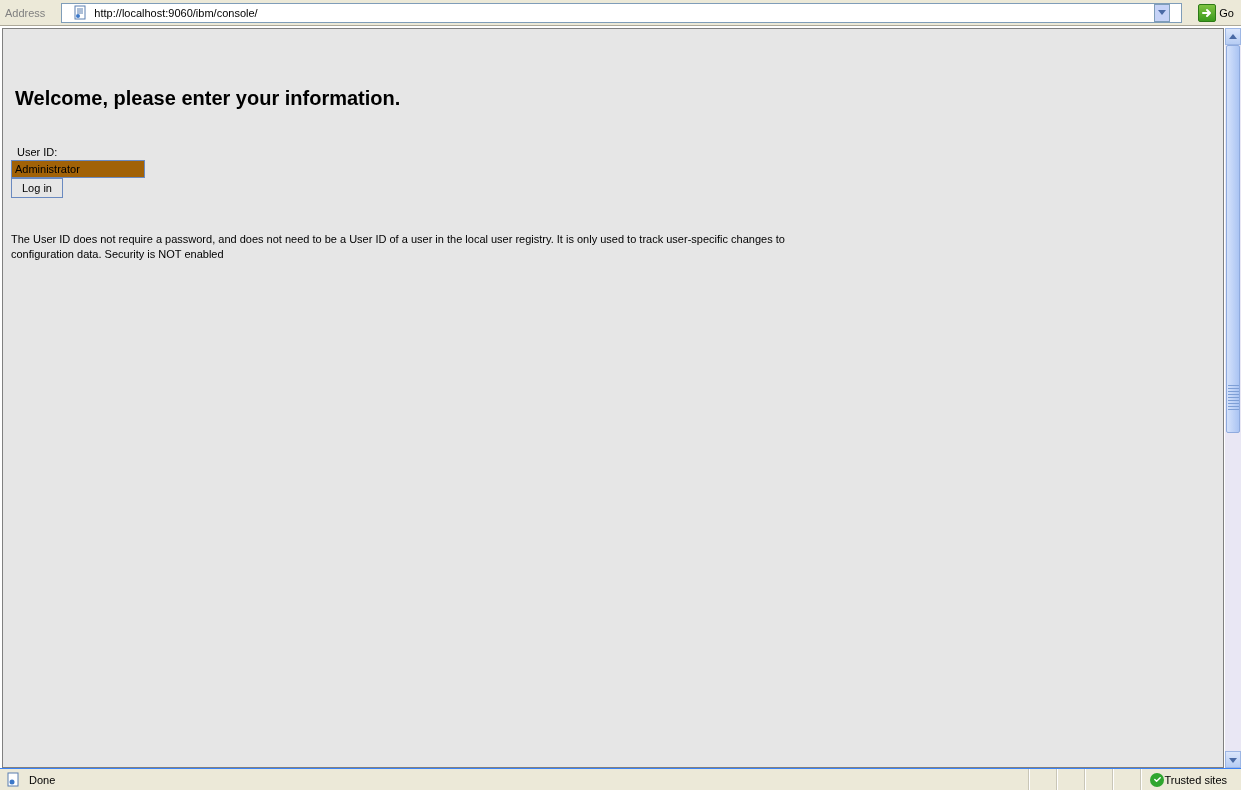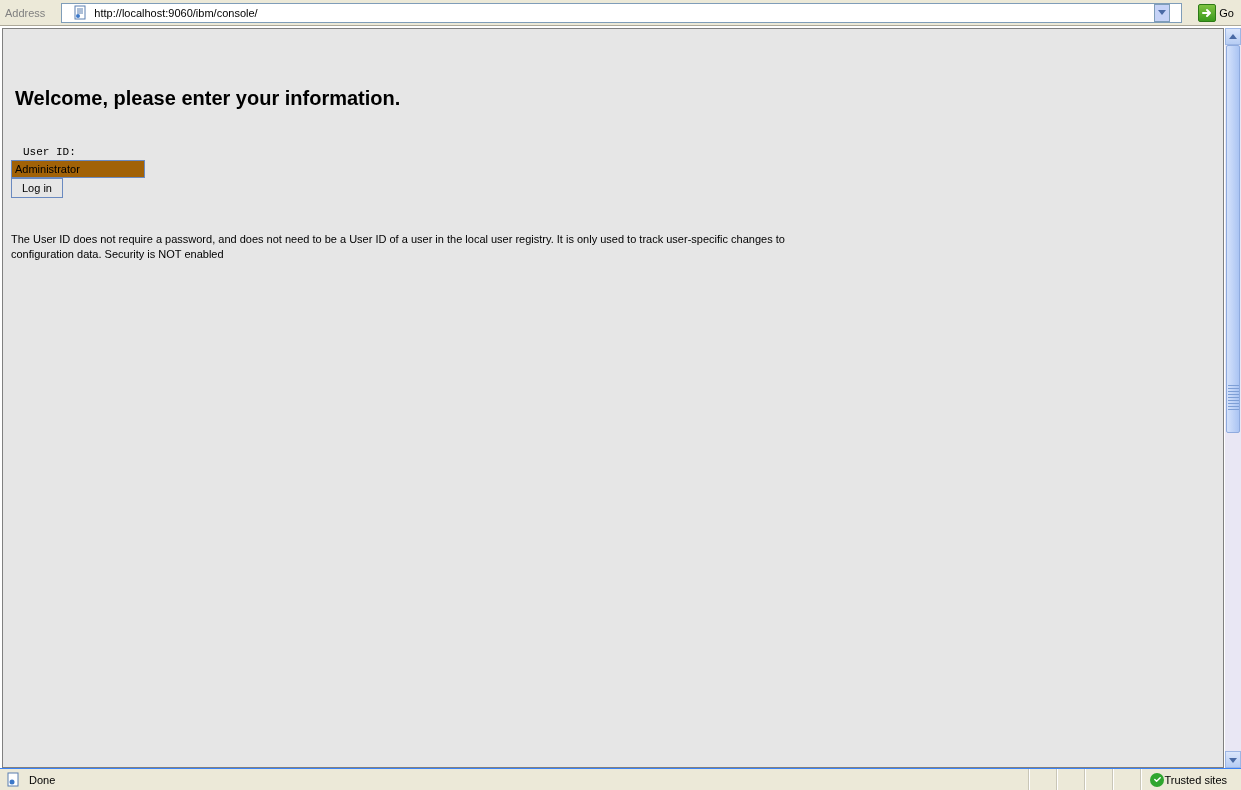--- a/index.html
+++ b/index.html
@@ -174,24 +174,24 @@
     padding: 30px 8px 8px 8px;
   }
   .welcome-heading {
     font-family: Verdana, Arial, sans-serif;
     font-size: 20px;
     font-weight: bold;
     color: #000;
     margin: 0 0 36px 4px;
   }
   .field-label {
-    font-family: Liberation Mono, monospace;
+    font-family: Liberation Sans, sans-serif;
     font-size: 11px;
     color: #000;
-    margin: 0 0 2px 12px;
+    margin: 0 0 2px 6px;
   }
   .userid-input {
     width: 134px;
     height: 18px;
     border: 1px solid #6a8ac0;
     background: #a16207;
     font-family: Verdana, Arial, sans-serif;
     font-size: 11px;
     padding: 1px 3px;
     outline: none;

